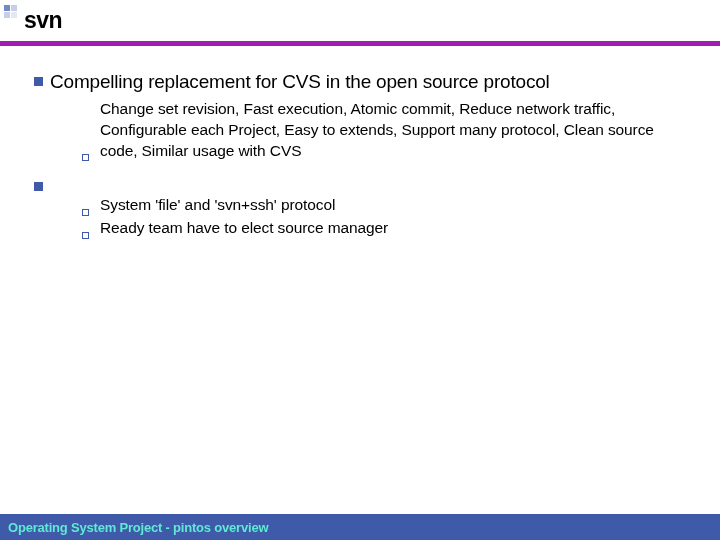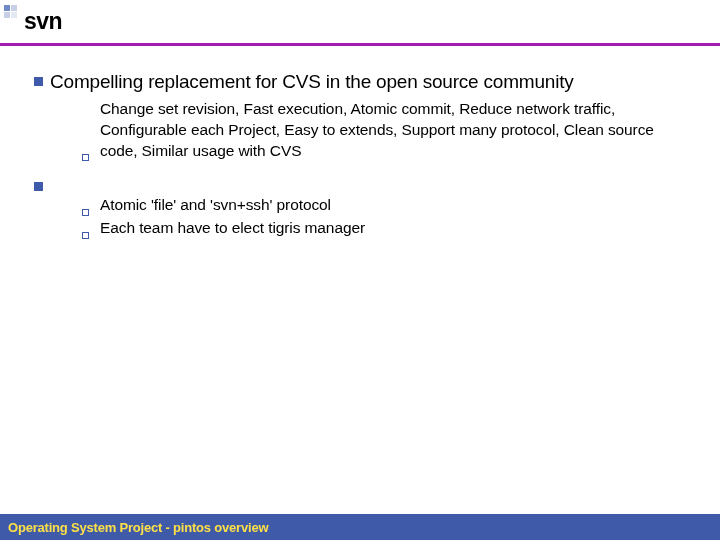--- a/index.html
+++ b/index.html
@@ -1,77 +1,77 @@
 <!DOCTYPE html>
 <html><head>
 <meta charset="utf-8">
 <style>
   * { margin: 0; padding: 0; box-sizing: border-box; }
   html, body { width: 720px; height: 540px; font-family: Arial, "Malgun Gothic", sans-serif; background: #fff; overflow: hidden; }
   .slide { width: 720px; height: 540px; position: relative; display: flex; flex-direction: column; }
-  .title-bar { height: 46px; display: flex; align-items: center; padding-left: 24px; border-bottom: 3px solid #a21caf; position: relative; }
+  .title-bar { height: 46px; display: flex; align-items: center; padding-left: 24px; border-bottom: 5px solid #a21caf; position: relative; }
   .title-text { font-size: 23px; font-weight: 700; color: #000; letter-spacing: -0.5px; }
   .accent-box { position: absolute; top: 5px; left: 4px; width: 13px; height: 13px; }
   .accent-box::before { content: ""; position: absolute; top: 0; left: 0; width: 6px; height: 6px; background: #7189c7; }
   .accent-box::after { content: ""; position: absolute; top: 0; left: 7px; width: 6px; height: 6px; background: #c6cfe6; box-shadow: -7px 7px 0 #c6cfe6, 0 7px 0 #e4e8f3; }
   .content { flex: 1; padding: 24px 26px 0 26px; color: #000; }
   .l1 { display: flex; margin-bottom: 4px; }
   .l1-bullet { width: 24px; flex: 0 0 24px; display: flex; justify-content: center; padding-top: 7px; }
   .l1-bullet span { width: 9px; height: 9px; background: #3e5aa8; display: block; }
   .l1-text { font-size: 19px; line-height: 1.3; letter-spacing: -0.2px; }
   .l2-group { margin: 4px 0 14px 56px; }
   .l2 { display: flex; margin-bottom: 2px; align-items: flex-end; }
   .l2-bullet { width: 18px; flex: 0 0 18px; display: flex; justify-content: flex-start; padding-top: 5px; }
   .l2-bullet span { width: 7px; height: 7px; border: 1.5px solid #3e5aa8; display: block; }
   .l2-text { font-size: 15.5px; line-height: 1.35; letter-spacing: -0.1px; padding-right: 8px; }
   .footer { position: absolute; left: 0; bottom: 0; width: 100%; height: 26px; background: #3e5aa8; display: flex; align-items: center; padding-left: 8px; }
-  .footer-text { color: #fde047; font-size: 13px; font-weight: 700; letter-spacing: -0.2px; }
+  .footer-text { color: #5eead4; font-size: 13px; font-weight: 700; letter-spacing: -0.2px; }
 </style>
 </head>
 <body>
 
 <div class="slide">
   <div class="accent-box"></div>
   <div class="title-bar">
     <div class="title-text">svn</div>
   </div>
   <div class="content">
 
     <div class="l1">
       <div class="l1-bullet">
           <span></span>
         </div>
-      <div class="l1-text">Compelling replacement for CVS in the open source community</div>
+      <div class="l1-text">Compelling replacement for CVS in the open source protocol</div>
     </div>
     <div class="l2-group">
       <div class="l2">
         <div class="l2-bullet">
             <span></span>
           </div>
         <div class="l2-text">Change set revision, Fast execution, Atomic commit, Reduce network traffic, Configurable each Project, Easy to extends, Support many protocol, Clean source code, Similar usage with CVS</div>
       </div>
     </div>
 
     <div class="l1">
       <div class="l1-bullet">
           <span></span>
         </div>
     </div>
     <div class="l2-group">
       <div class="l2">
         <div class="l2-bullet">
             <span></span>
           </div>
-        <div class="l2-text">Atomic 'file' and 'svn+ssh' protocol</div>
+        <div class="l2-text">System 'file' and 'svn+ssh' protocol</div>
       </div>
       <div class="l2">
         <div class="l2-bullet">
             <span></span>
           </div>
-        <div class="l2-text">Each team have to elect tigris manager</div>
+        <div class="l2-text">Ready team have to elect source manager</div>
       </div>
     </div>
 
 
   </div>
   <div class="footer">
     <div class="footer-text">Operating System Project - pintos overview</div>
   </div>
 </div>
 

